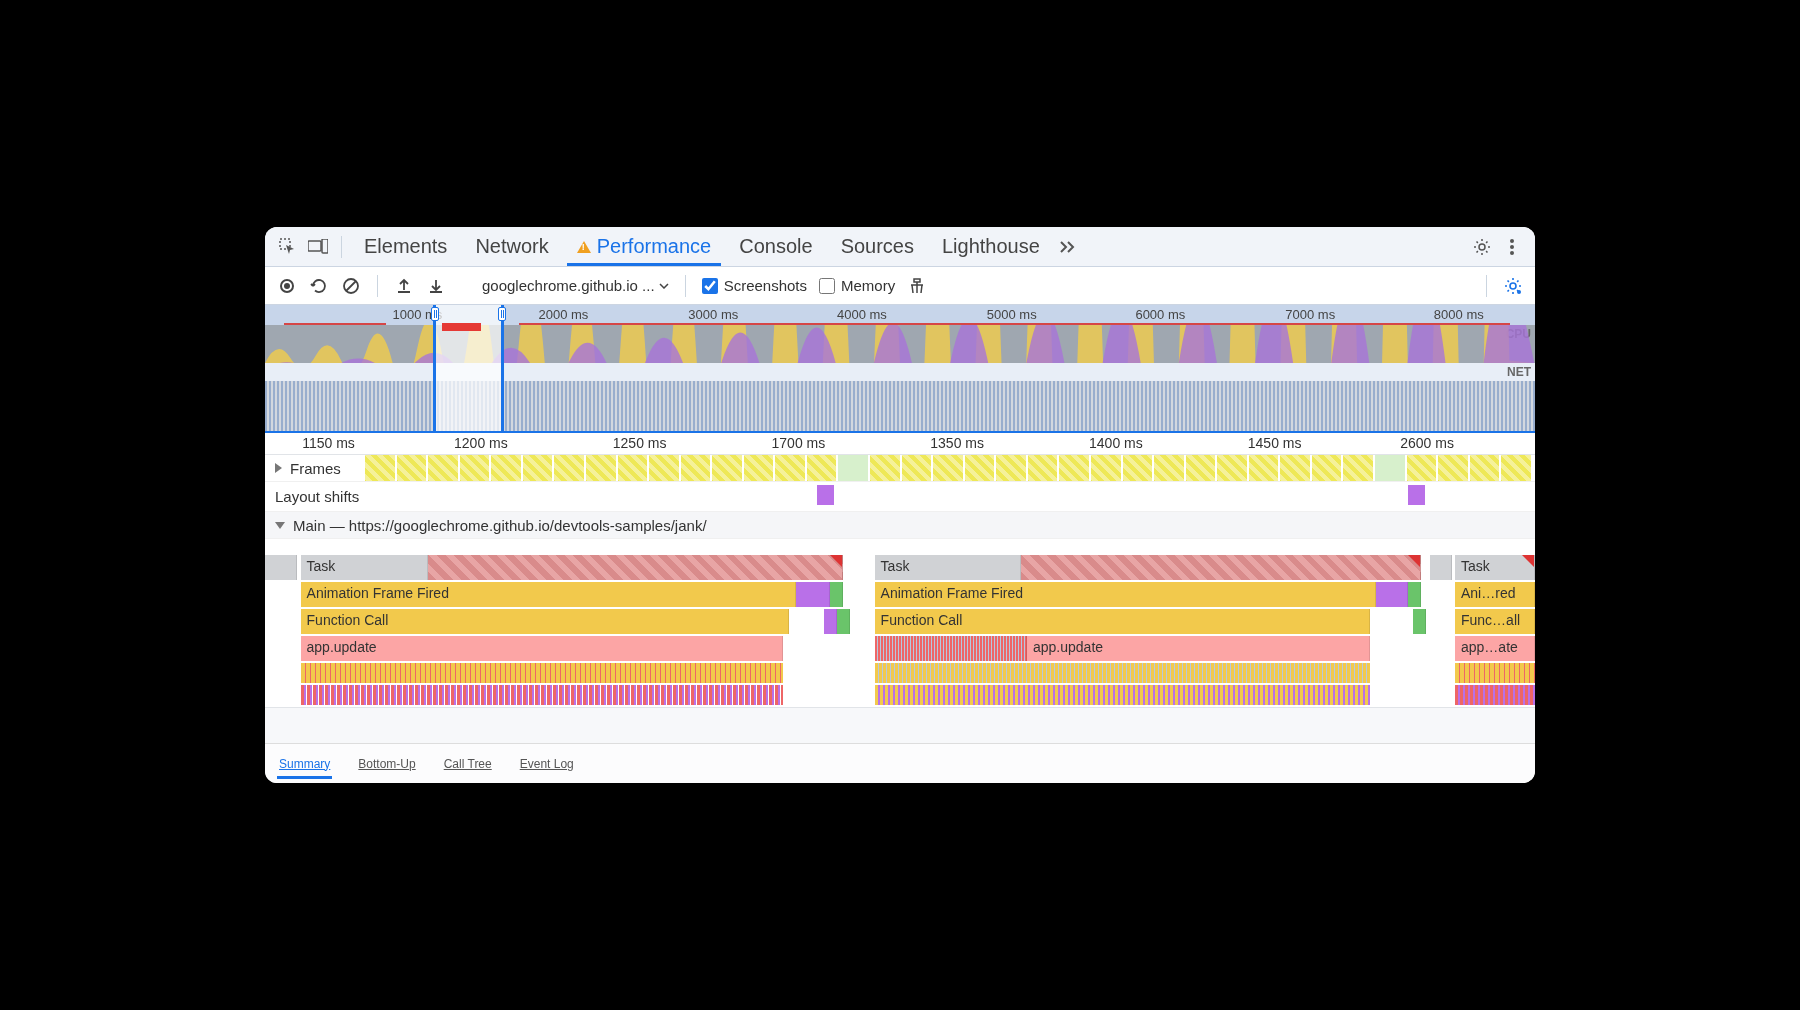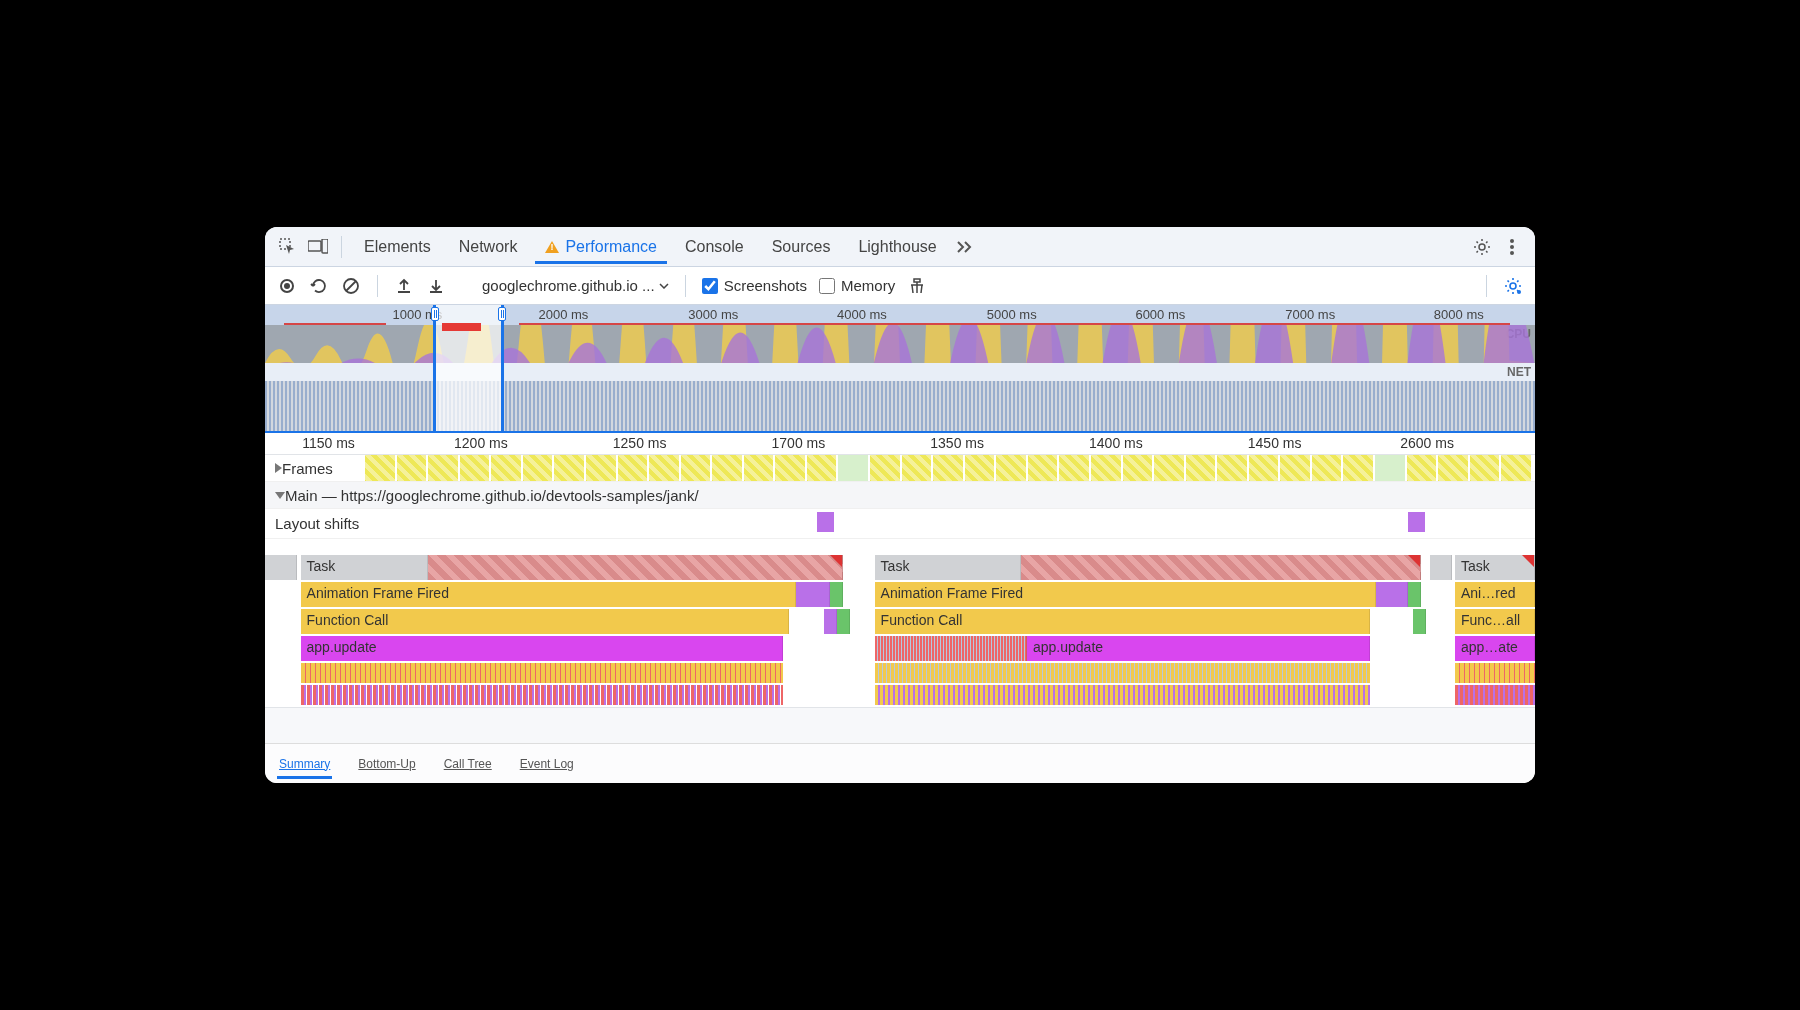--- a/index.html
+++ b/index.html
@@ -10,21 +10,21 @@
 .titlebar { height:34px; background:linear-gradient(#fdfdfd,#f1f1f1); display:flex; align-items:center; padding:0 14px; border-bottom:1px solid #d8d8d8; position:relative; }
 .traffic { display:flex; gap:8px; }
 .dot { width:13px; height:13px; border-radius:50%; }
 .dot.r{background:#ff5f57} .dot.y{background:#febc2e} .dot.g{background:#28c840}
 .title { position:absolute; left:0; right:0; text-align:center; font-size:15px; color:#333; font-weight:600; pointer-events:none; }
 
 
 .tabs { height:40px; display:flex; align-items:center; padding:0 12px; gap:8px; border-bottom:1px solid #ccd5e2; background:#f1f4f9; }
 .tabs .icon-btn { width:22px; height:22px; display:flex; align-items:center; justify-content:center; color:#555; cursor:pointer; }
 .vsep { width:1px; height:22px; background:#cbd5e0; margin:0 4px; }
-.tab { padding:8px 10px; font-size:16px; color:#444; cursor:pointer; display:flex; align-items:center; gap:6px;text-align:center; }
+.tab { padding:8px 10px; font-size:20px; color:#444; cursor:pointer; display:flex; align-items:center; gap:6px;text-align:center; }
 .tab.active { color:#1a73e8; border-bottom:3px solid #1a73e8; padding-bottom:5px; }
 .warn-tri { width:0; height:0; border-left:7px solid transparent; border-right:7px solid transparent; border-bottom:12px solid #f0a020; display:inline-block; position:relative; }
 .warn-tri::after{content:"!";position:absolute;left:-2px;top:1px;font-size:9px;color:#fff;font-weight:bold;}
 .tabs .spacer{flex:1}
 
 
 .toolbar { height:38px; display:flex; align-items:center; gap:12px; padding:0 12px; border-bottom:1px solid #ccd5e2; background:#fff; }
 .tb-btn { width:20px; height:20px; display:flex; align-items:center; justify-content:center; color:#555; cursor:pointer; }
 .rec { width:14px; height:14px; border:2px solid #444; border-radius:50%; position:relative;}
 .rec::after{content:"";position:absolute;inset:2px;border-radius:50%;background:#444;}
@@ -46,38 +46,38 @@
 .ov-sel .handle{position:absolute;top:2px;width:8px;height:14px;background:#fff;border:1px solid #1a73e8;border-radius:2px;}
 .ov-sel .handle.l{left:-5px} .ov-sel .handle.r{right:-5px}
 .ov-sel .handle::before{content:"";position:absolute;left:2px;top:2px;width:1px;height:8px;background:#1a73e8;box-shadow:2px 0 #1a73e8;}
 .ov-sel-red{position:absolute;top:18px;height:8px;background:#e53935;}
 
 
 .detail { background:#fff; position:relative; }
 .det-ruler { height:22px; border-bottom:1px solid #e1e4e8; position:relative; font-size:14px; color:#333;padding-left:48px; }
 .det-ruler span{position:absolute;top:2px;transform:translateX(-50%);}
 .row { height:27px; display:flex; align-items:center; border-bottom:1px solid #f0f0f0; position:relative; font-size:15px; color:#333; }
-.row .label { padding-left:10px; z-index:2; display:flex; align-items:center; gap:0;}
+.row .label { padding-left:10px; z-index:2; display:flex; align-items:center; gap:8px;}
 .tri-r{width:0;height:0;border-top:5px solid transparent;border-bottom:5px solid transparent;border-left:7px solid #777;display:inline-block}
 .tri-d{width:0;height:0;border-left:5px solid transparent;border-right:5px solid transparent;border-top:7px solid #777;display:inline-block}
 
 .frames-track { position:absolute; left:100px; right:4px; top:0; bottom:0; display:flex; gap:2px; }
 .frame-cell{flex:1;background:#eee857;background-image:linear-gradient(45deg,rgba(255,255,255,.4) 25%,transparent 25%,transparent 50%,rgba(255,255,255,.4) 50%,rgba(255,255,255,.4) 75%,transparent 75%);background-size:12px 12px;}
 .frame-cell.good{background:#d7f0cc;background-image:none}
 
 .ls-block{position:absolute;top:3px;height:20px;background:#b970e8;}
 
 .flame { position:relative;margin-top:16px; }
 .flame-row{height:27px;position:relative;}
 .fblock{position:absolute;top:0;height:25px;font-size:14px;color:#333;padding:3px 6px;overflow:hidden;white-space:nowrap;border-right:1px solid rgba(0,0,0,.1);}
 .c-grey{background:#d0d2d5}
 .c-yellow{background:#f2c94c}
 .c-purple{background:#b970e8}
 .c-green{background:#6ac46a}
-.c-blue{background:#d946ef}
+.c-blue{background:#fca5a5}
 .task-stripe{background:repeating-linear-gradient(45deg,#d98b8b 0 6px,#e8a5a5 6px 12px)}
 .redcorner{position:absolute;right:0;top:0;width:0;height:0;border-top:12px solid #d33;border-left:12px solid transparent}
 .mini-row{height:22px;position:relative}
 .mini{position:absolute;top:0;bottom:2px}
 
 .pad { height:36px; background:#f7f8fa; border-top:1px solid #e1e4e8; }
 
 
 .btabs { height:40px; display:flex; align-items:center; padding:0 12px; gap:24px; border-top:1px solid #ddd; background:#fcfcfd; }
 .btab { font-size:12px; color:#555; cursor:pointer; padding:8px 2px;text-decoration:underline; }
@@ -276,33 +276,33 @@
           <div class="frame-cell"></div>
           <div class="frame-cell"></div>
           <div class="frame-cell good"></div>
           <div class="frame-cell"></div>
           <div class="frame-cell"></div>
           <div class="frame-cell"></div>
           <div class="frame-cell"></div>
         </div>
     </div>
 
-    <div class="row" style="background:#f5f6f8">
-      <div class="label">
-          <span class="tri-d"></span>
-          <span>Main — https://googlechrome.github.io/devtools-samples/jank/</span>
-        </div>
-    </div>
-
     <div class="row" style="height:30px">
       <div class="label">
           <span>Layout shifts</span>
         </div>
       <div class="ls-block" style="left:43.5%;width:1.3%"></div>
       <div class="ls-block" style="left:90%;width:1.3%"></div>
+    </div>
+
+    <div class="row" style="background:#f5f6f8">
+      <div class="label">
+          <span class="tri-d"></span>
+          <span>Main — https://googlechrome.github.io/devtools-samples/jank/</span>
+        </div>
     </div>
 
     <div class="flame">
 
       <div class="flame-row">
         <div class="fblock c-grey" style="left:0;width:2.5%"></div>
         <div class="fblock c-grey" style="left:2.8%;width:10%"><span>Task</span></div>
         <div class="fblock task-stripe" style="left:12.8%;width:32.7%">
             <div class="redcorner"></div>
           </div>

